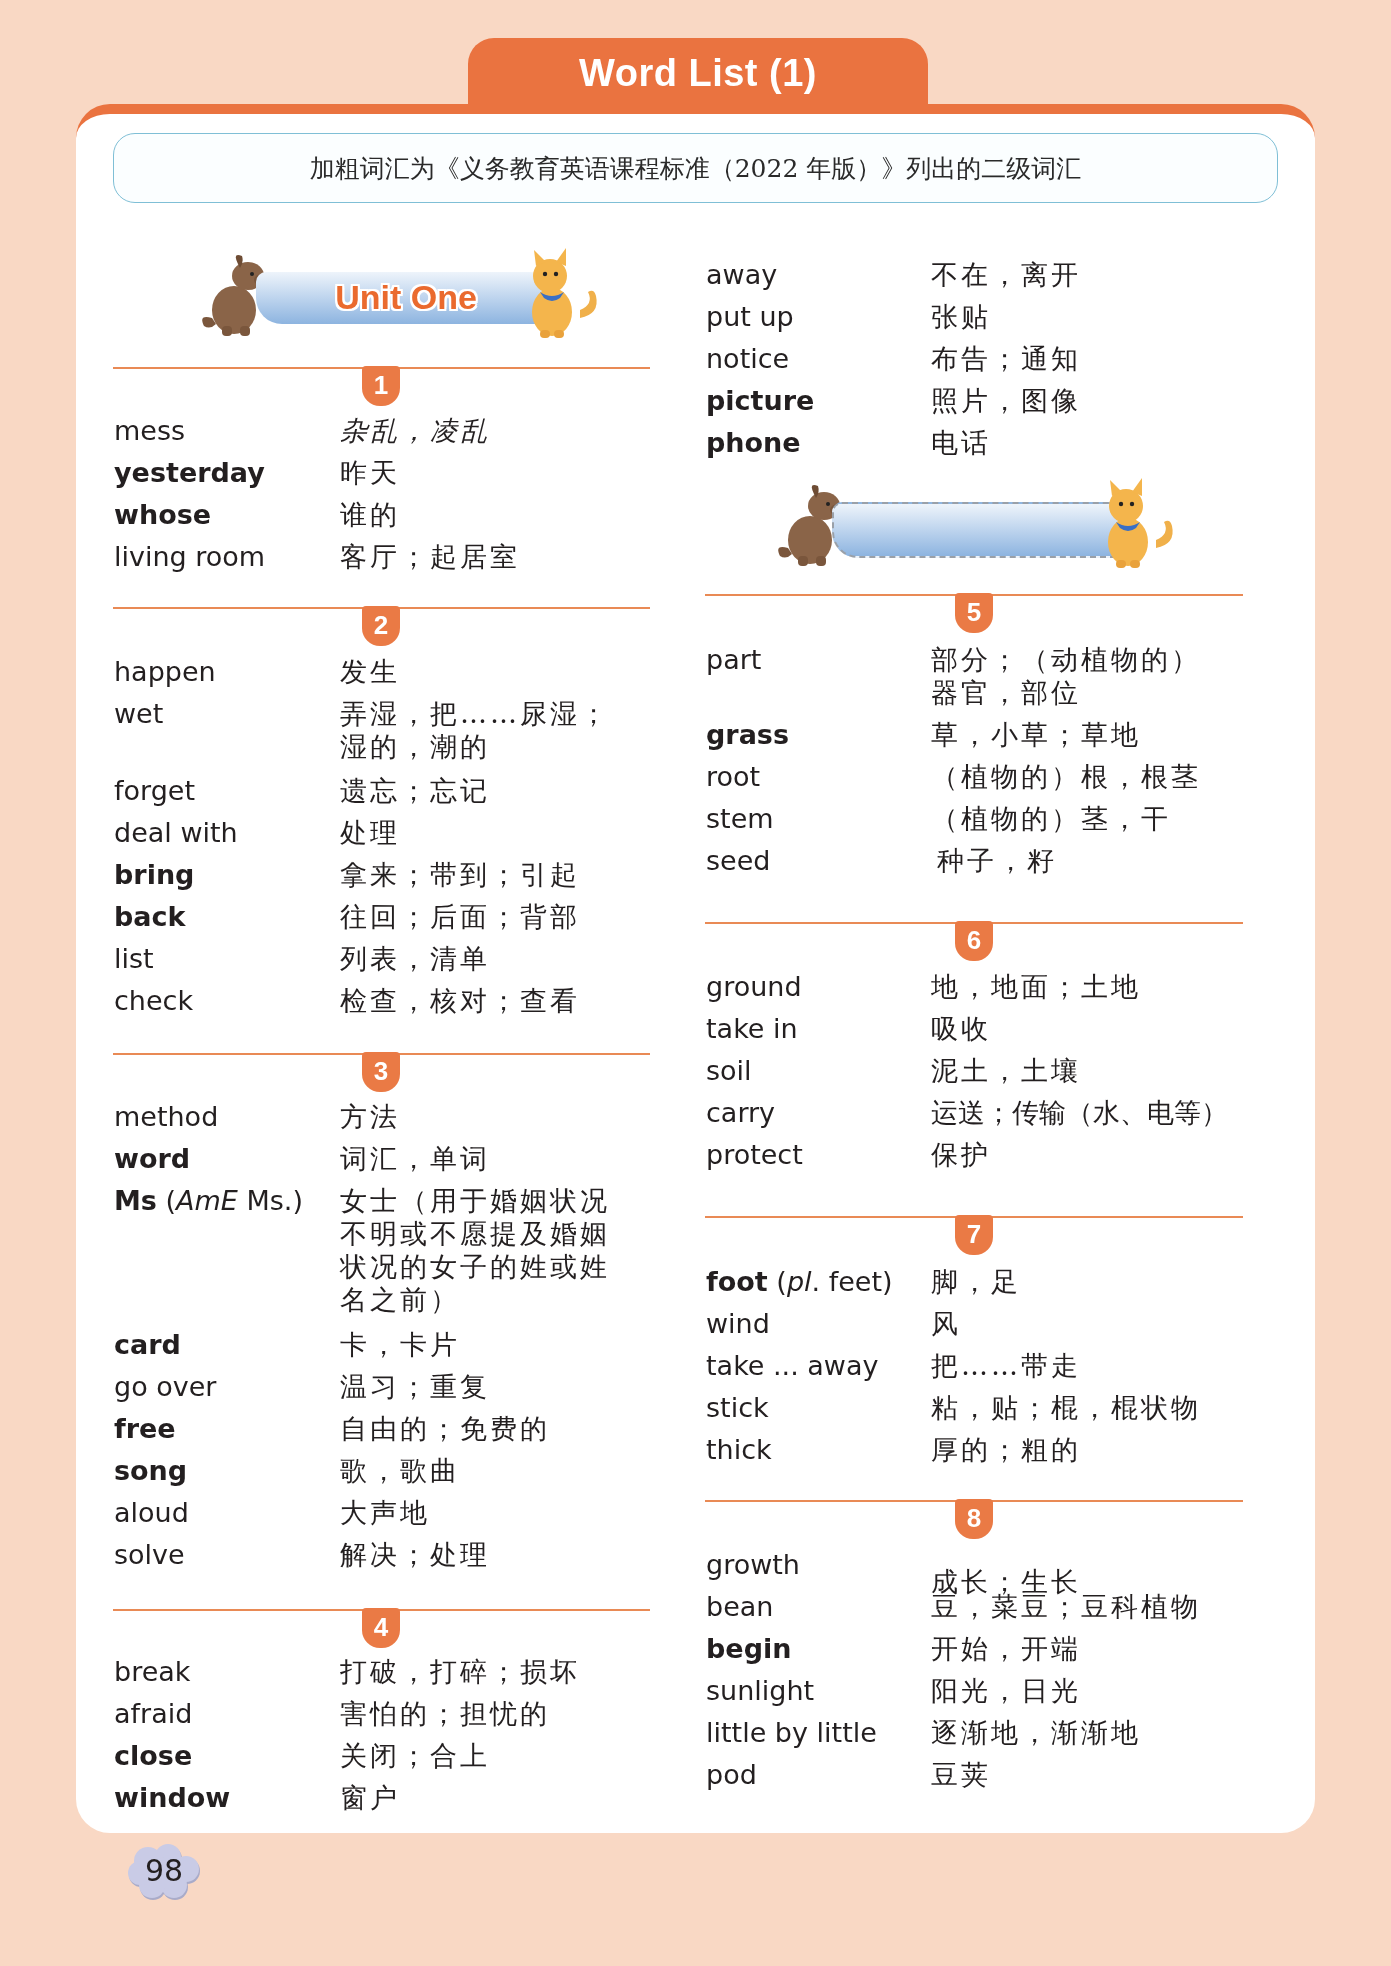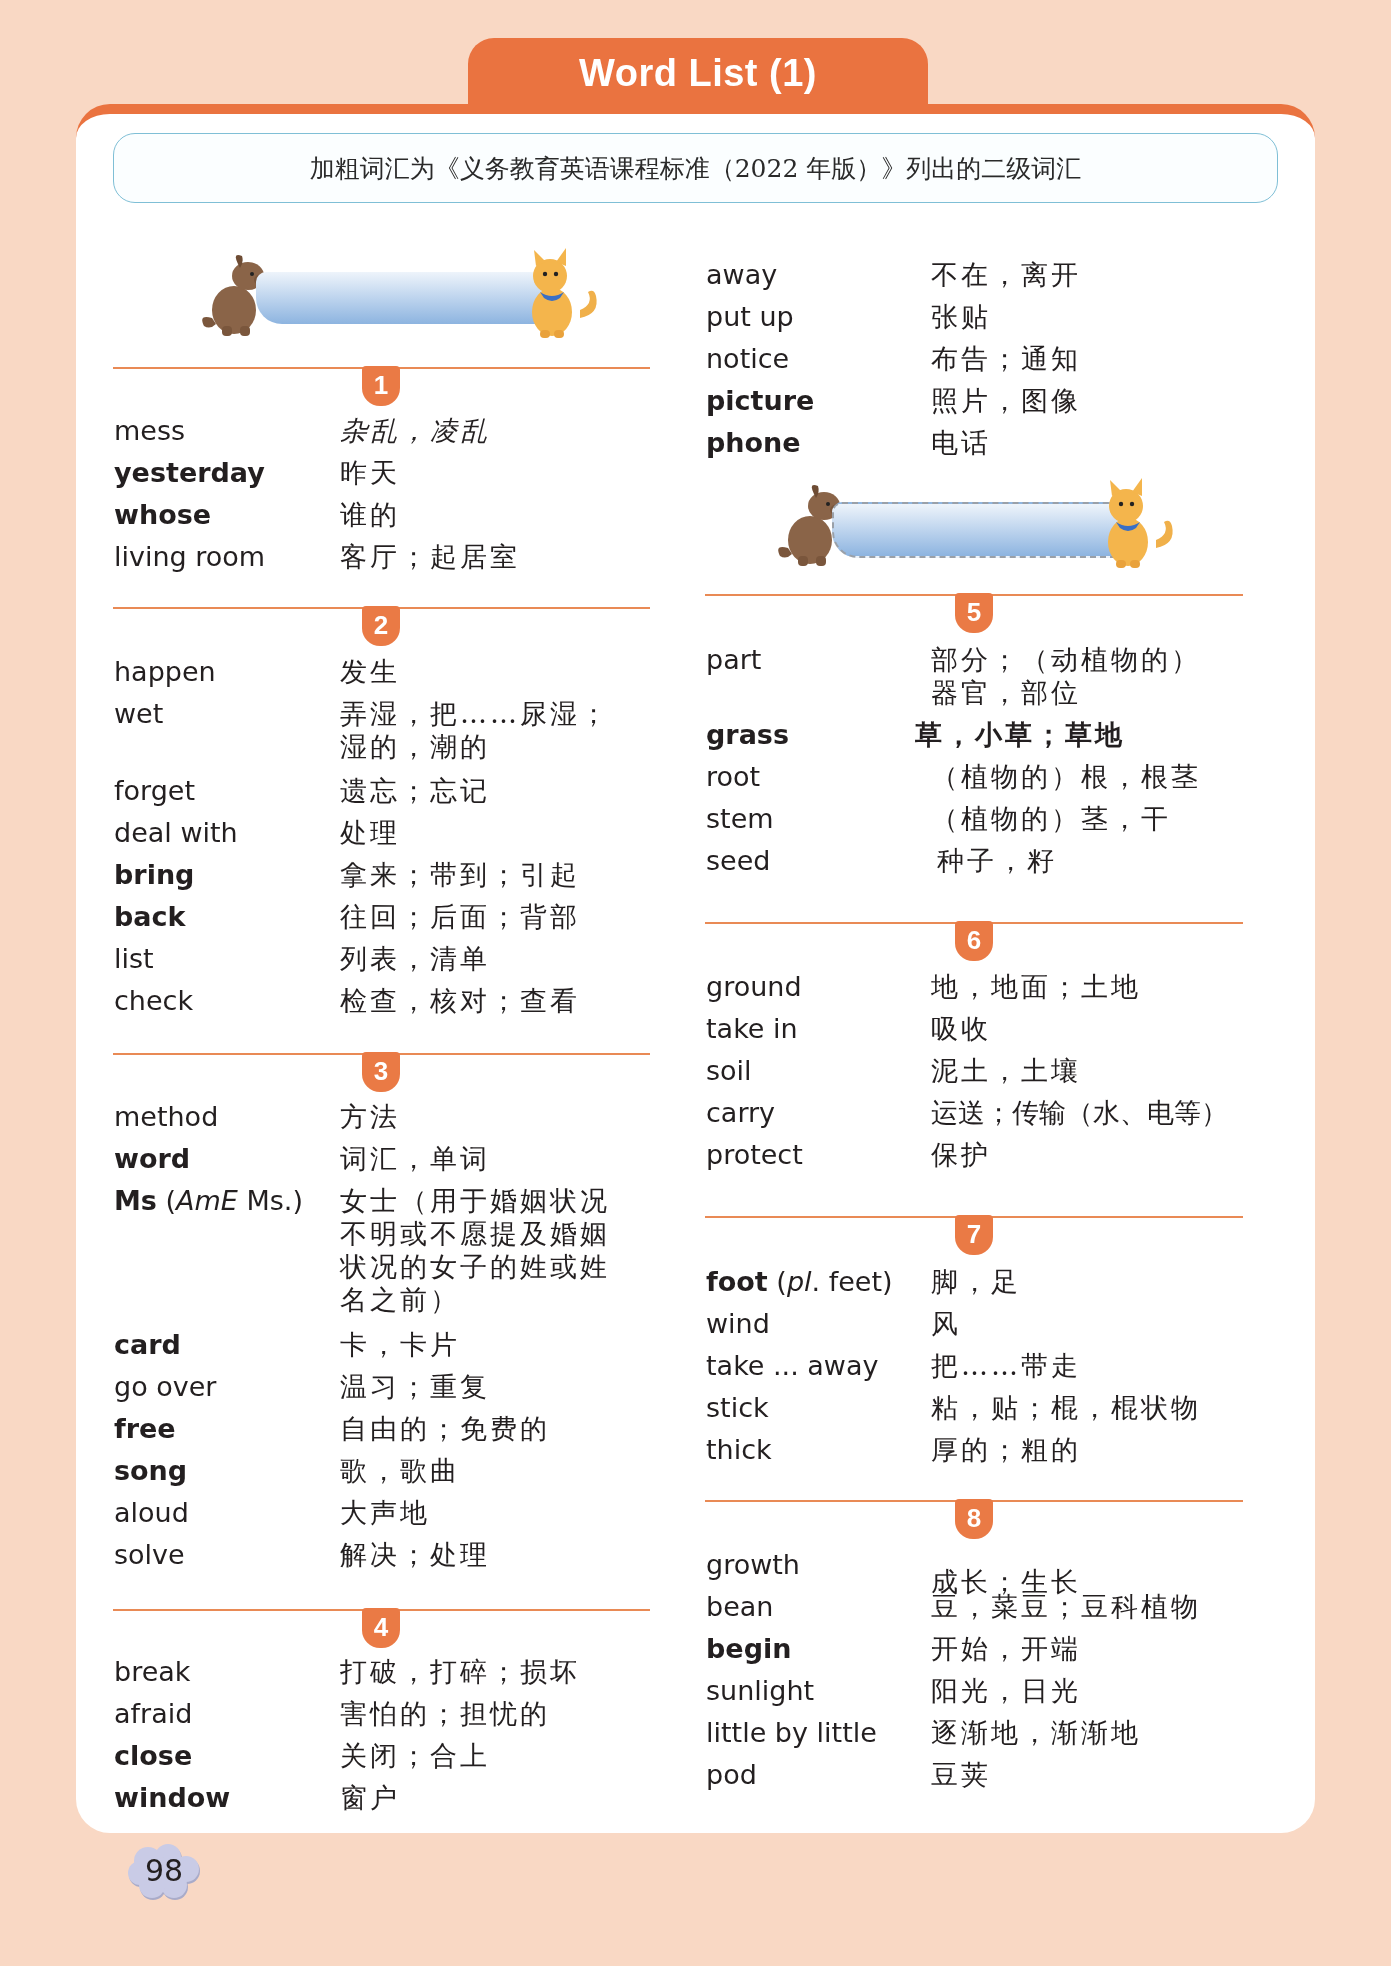--- a/index.html
+++ b/index.html
@@ -97,20 +97,21 @@
     <ellipse cx="38" cy="62" rx="22" ry="24" fill="#8a6448"></ellipse>
     <ellipse cx="52" cy="28" rx="16" ry="14" fill="#8a6448"></ellipse>
     <ellipse cx="66" cy="32" rx="8" ry="6" fill="#7a563c"></ellipse>
     <path d="M42 16 Q36 4 46 8 Q48 14 44 20Z" fill="#6e4c34"></path>
     <path d="M16 70 Q2 66 8 78 Q14 82 20 76Z" fill="#7a563c"></path>
     <circle cx="56" cy="26" r="2" fill="#222"></circle>
     <rect x="26" y="78" width="10" height="10" rx="4" fill="#7a563c"></rect>
     <rect x="44" y="78" width="10" height="10" rx="4" fill="#7a563c"></rect>
   </svg>
   <div class="pill"></div>
+  <div class="unit-title">Unit One</div>
   <svg class="cat" viewBox="0 0 85 90">
     <path d="M64 70 Q84 66 80 48 Q78 40 72 44 Q78 56 64 62Z" fill="#f0b04a"></path>
     <ellipse cx="36" cy="64" rx="20" ry="24" fill="#f4b54c"></ellipse>
     <circle cx="34" cy="28" r="17" fill="#f4b54c"></circle>
     <path d="M20 18 L18 2 L30 14Z" fill="#f4b54c"></path>
     <path d="M40 14 L50 0 L50 18Z" fill="#f4b54c"></path>
     <path d="M24 44 Q36 52 48 44 L44 50 Q36 56 28 50Z" fill="#3a6fc4"></path>
     <circle cx="29" cy="26" r="2.2" fill="#222"></circle>
     <circle cx="40" cy="26" r="2.2" fill="#222"></circle>
     <rect x="24" y="82" width="10" height="8" rx="4" fill="#e9a23c"></rect>
@@ -288,21 +289,21 @@
 <div class="divider" style="left:705px; top:594px; width:538px;"></div>
 <div class="lesson-badge" style="left:955px; top:593px;">5</div>
 
 <div class="entry" style="left:706px; top:643px;">
   <span class="word">part</span>
   <span class="meaning" style="left:225px;">部分；（动植物的）
 器官，部位</span>
 </div>
 <div class="entry" style="left:706px; top:718px;">
   <span class="word bold">grass</span>
-  <span class="meaning" style="left:209px;font-weight:bold;">草，小草；草地</span>
+  <span class="meaning" style="left:225px;">草，小草；草地</span>
 </div>
 <div class="entry" style="left:706px; top:760px;">
   <span class="word">root</span>
   <span class="meaning" style="left:225px;">（植物的）根，根茎</span>
 </div>
 <div class="entry" style="left:706px; top:802px;">
   <span class="word">stem</span>
   <span class="meaning" style="left:225px;">（植物的）茎，干</span>
 </div>
 <div class="entry" style="left:706px; top:844px;">

